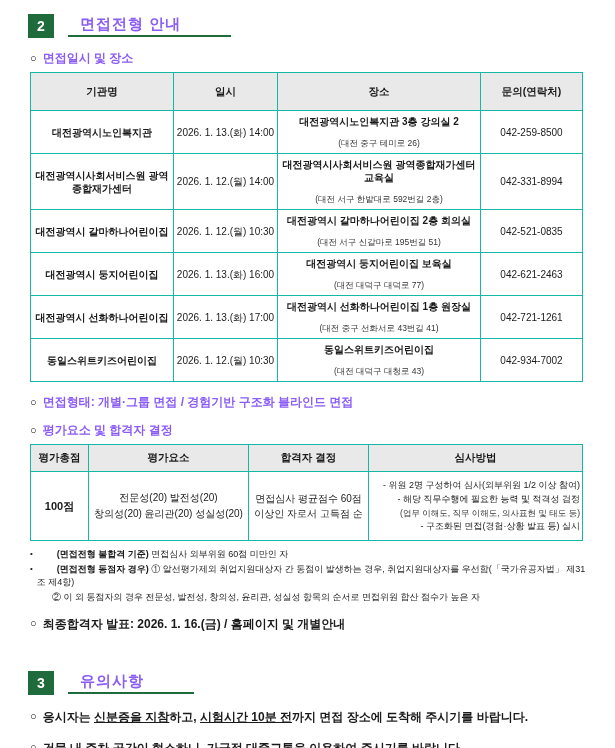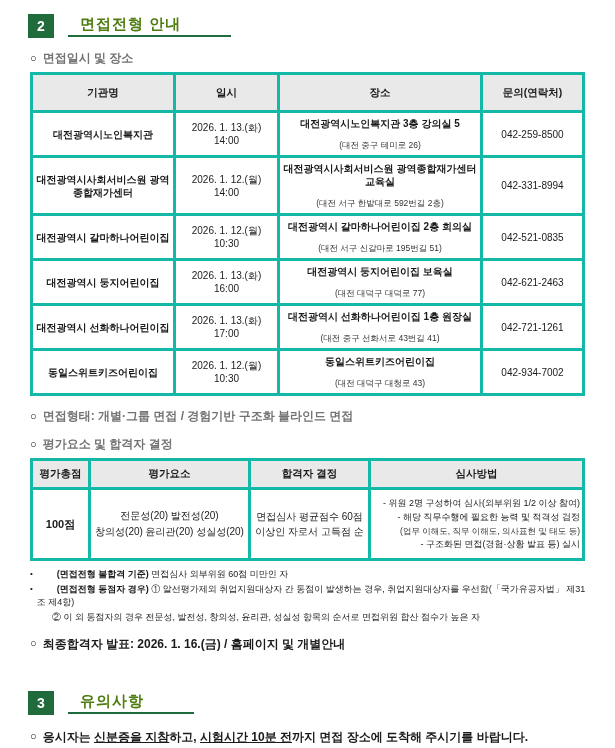--- a/index.html
+++ b/index.html
@@ -43,21 +43,21 @@
   }
   .section-title-wrap {
     position: relative;
     margin-left: 22px;
     padding: 0 4px 3px 4px;
   }
   .section-title {
     font-size: 15px;
     font-weight: bold;
     letter-spacing: 1px;
-    color: #4d7c0f;
+    color: #8b5cf6;
   }
   .section-underline {
     position: absolute;
     left: -8px;
     right: -46px;
     bottom: 0;
     height: 2px;
     background: #1f6b3b;
   }
 
@@ -70,32 +70,32 @@
   .bullet-mark {
     font-size: 11px;
     margin-right: 6px;
     line-height: 15px;
     color: #111;
   }
   .bullet-text {
     font-size: 12px;
     font-weight: bold;
     line-height: 15px;
-    color: #737373;
+    color: #8b5cf6;
   }
 
   
   table {
     border-collapse: collapse;
     margin-left: 30px;
     width: 552px;
     table-layout: fixed;
   }
   table th, table td {
-    border: 3px solid #14b8a6;
+    border: 1px solid #14b8a6;
     text-align: center;
     vertical-align: middle;
     padding: 4px 2px;
     font-size: 10px;
     line-height: 1.3;
   }
   table th {
     background: #e9e9e9;
     font-weight: bold;
     font-size: 10.5px;
@@ -204,21 +204,21 @@
         <th>일시</th>
         <th>장소</th>
         <th>문의(연락처)</th>
       </tr>
     </thead>
     <tbody>
       <tr>
         <td class="org">대전광역시노인복지관</td>
         <td class="date">2026. 1. 13.(화) 14:00</td>
         <td class="place">
-          <div class="p1">대전광역시노인복지관 3층 강의실 5</div>
+          <div class="p1">대전광역시노인복지관 3층 강의실 2</div>
           <div class="p2">(대전 중구 테미로 26)</div>
         </td>
         <td class="tel">042-259-8500</td>
       </tr>
       <tr>
         <td class="org">대전광역시사회서비스원 광역종합재가센터</td>
         <td class="date">2026. 1. 12.(월) 14:00</td>
         <td class="place">
           <div class="p1">대전광역시사회서비스원 광역종합재가센터 교육실</div>
           <div class="p2">(대전 서구 한밭대로 592번길 2층)</div>

